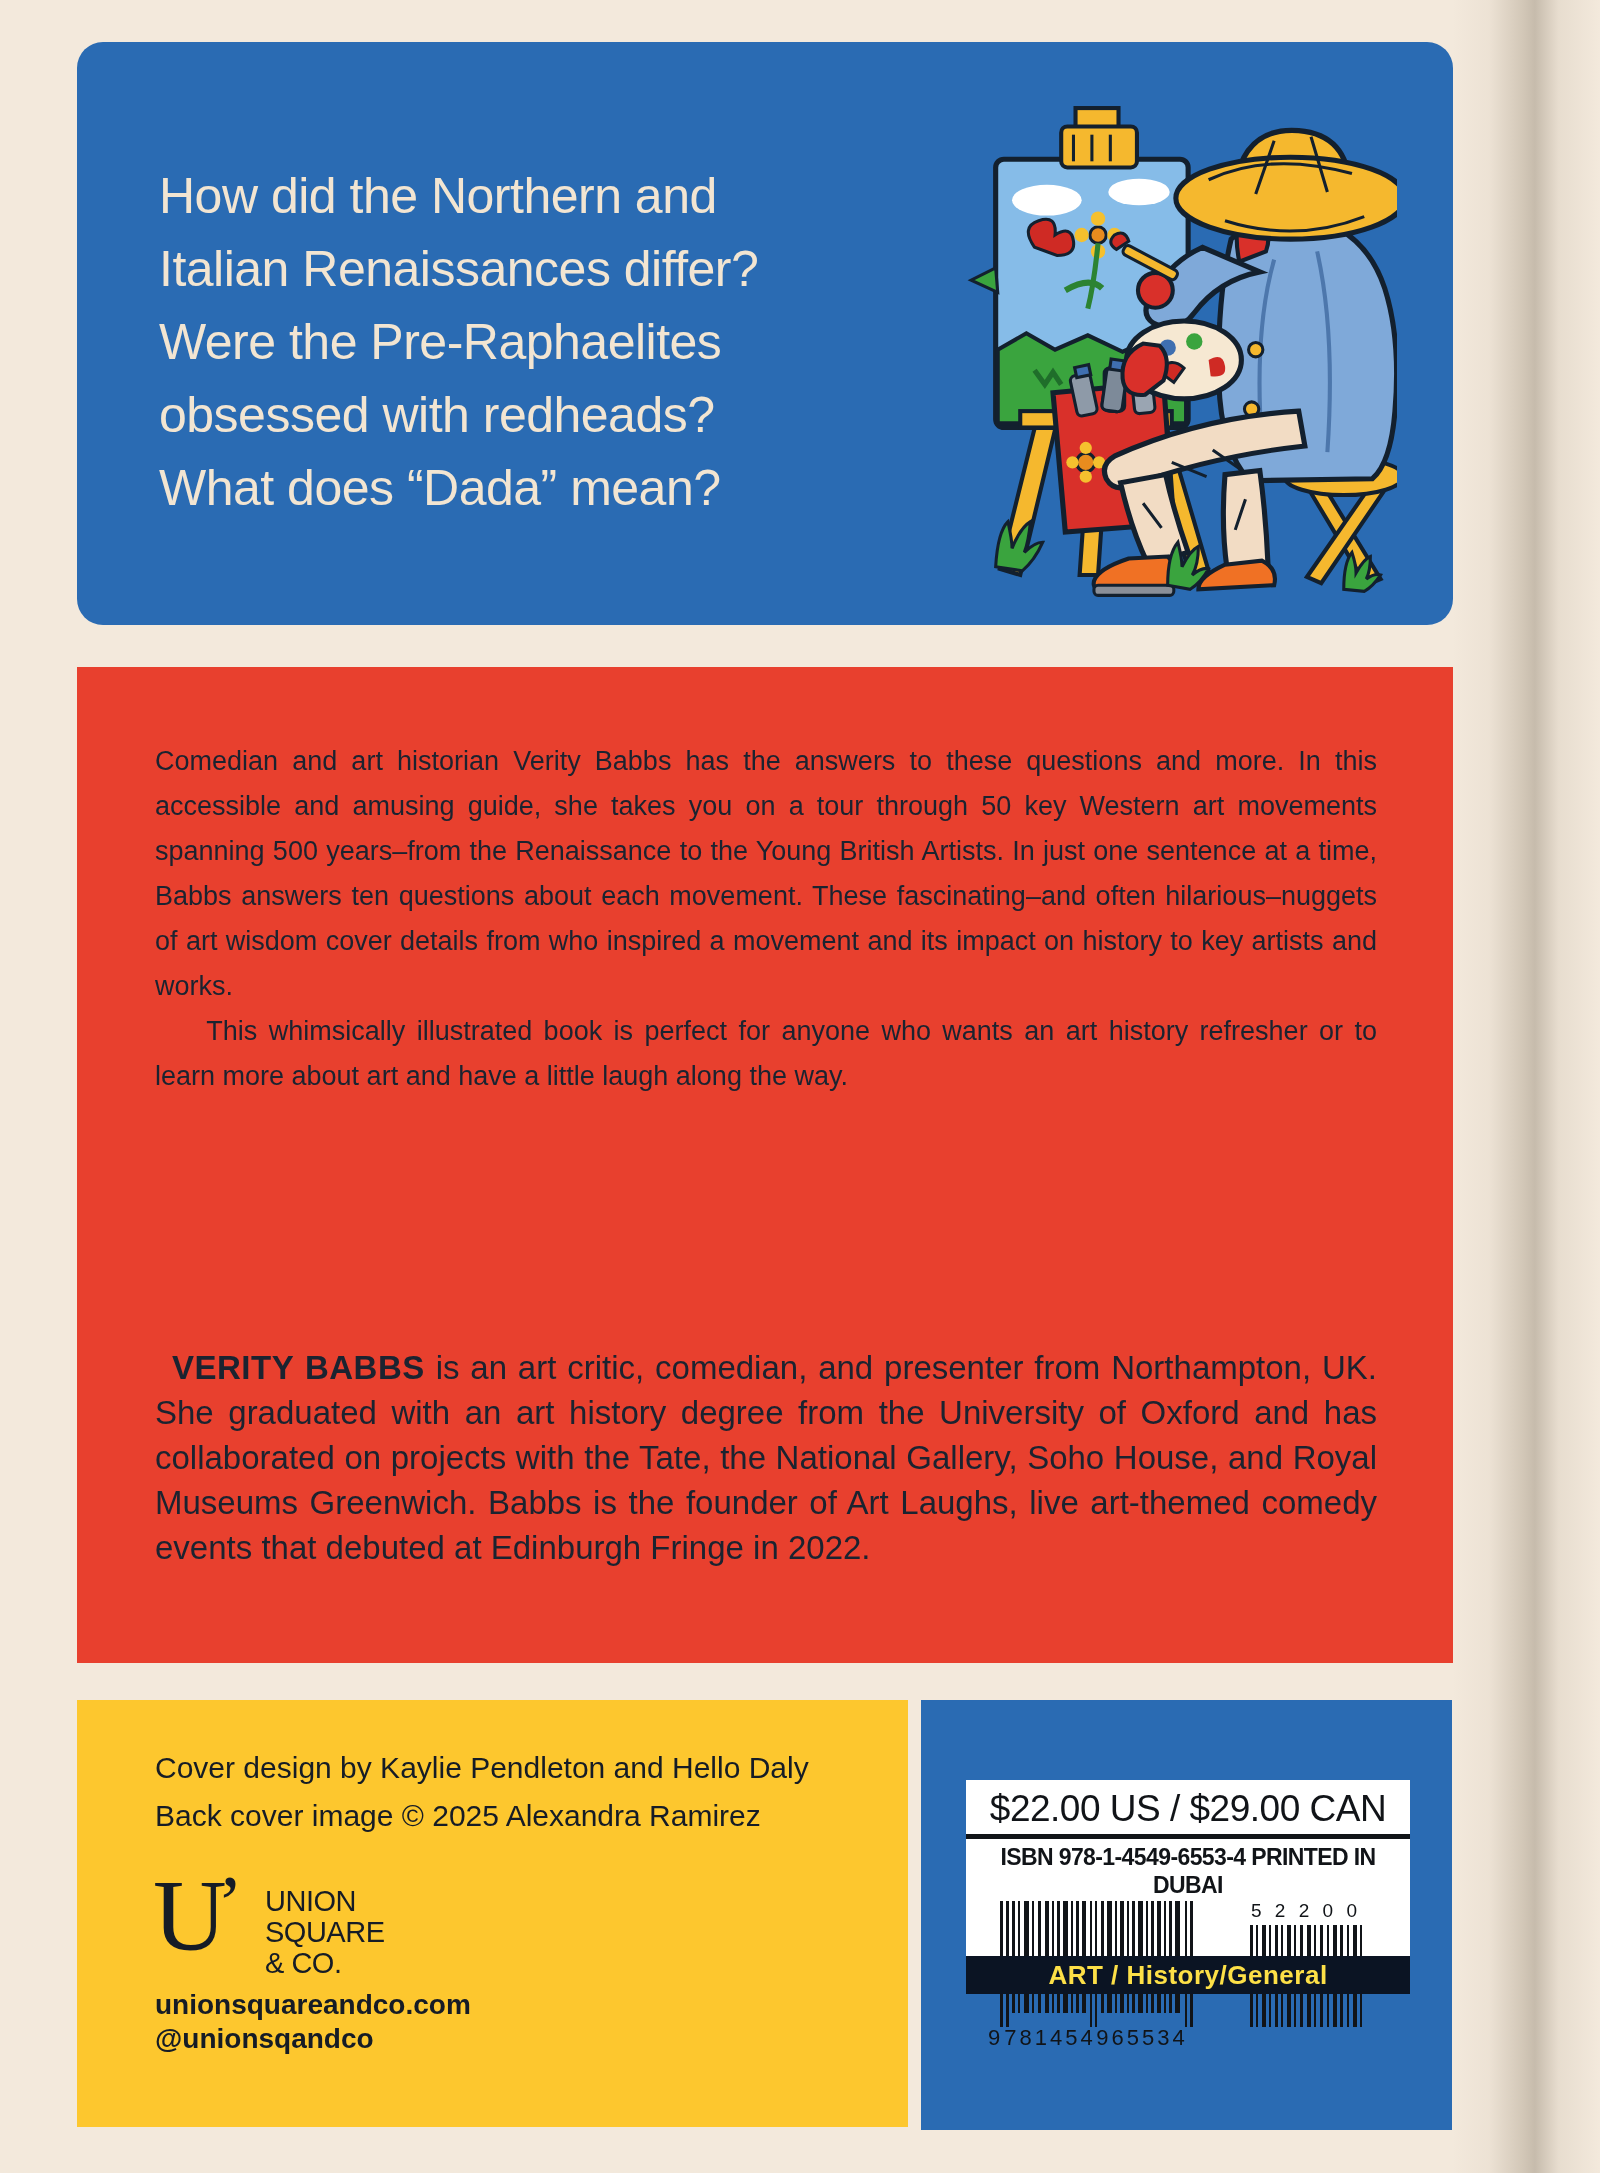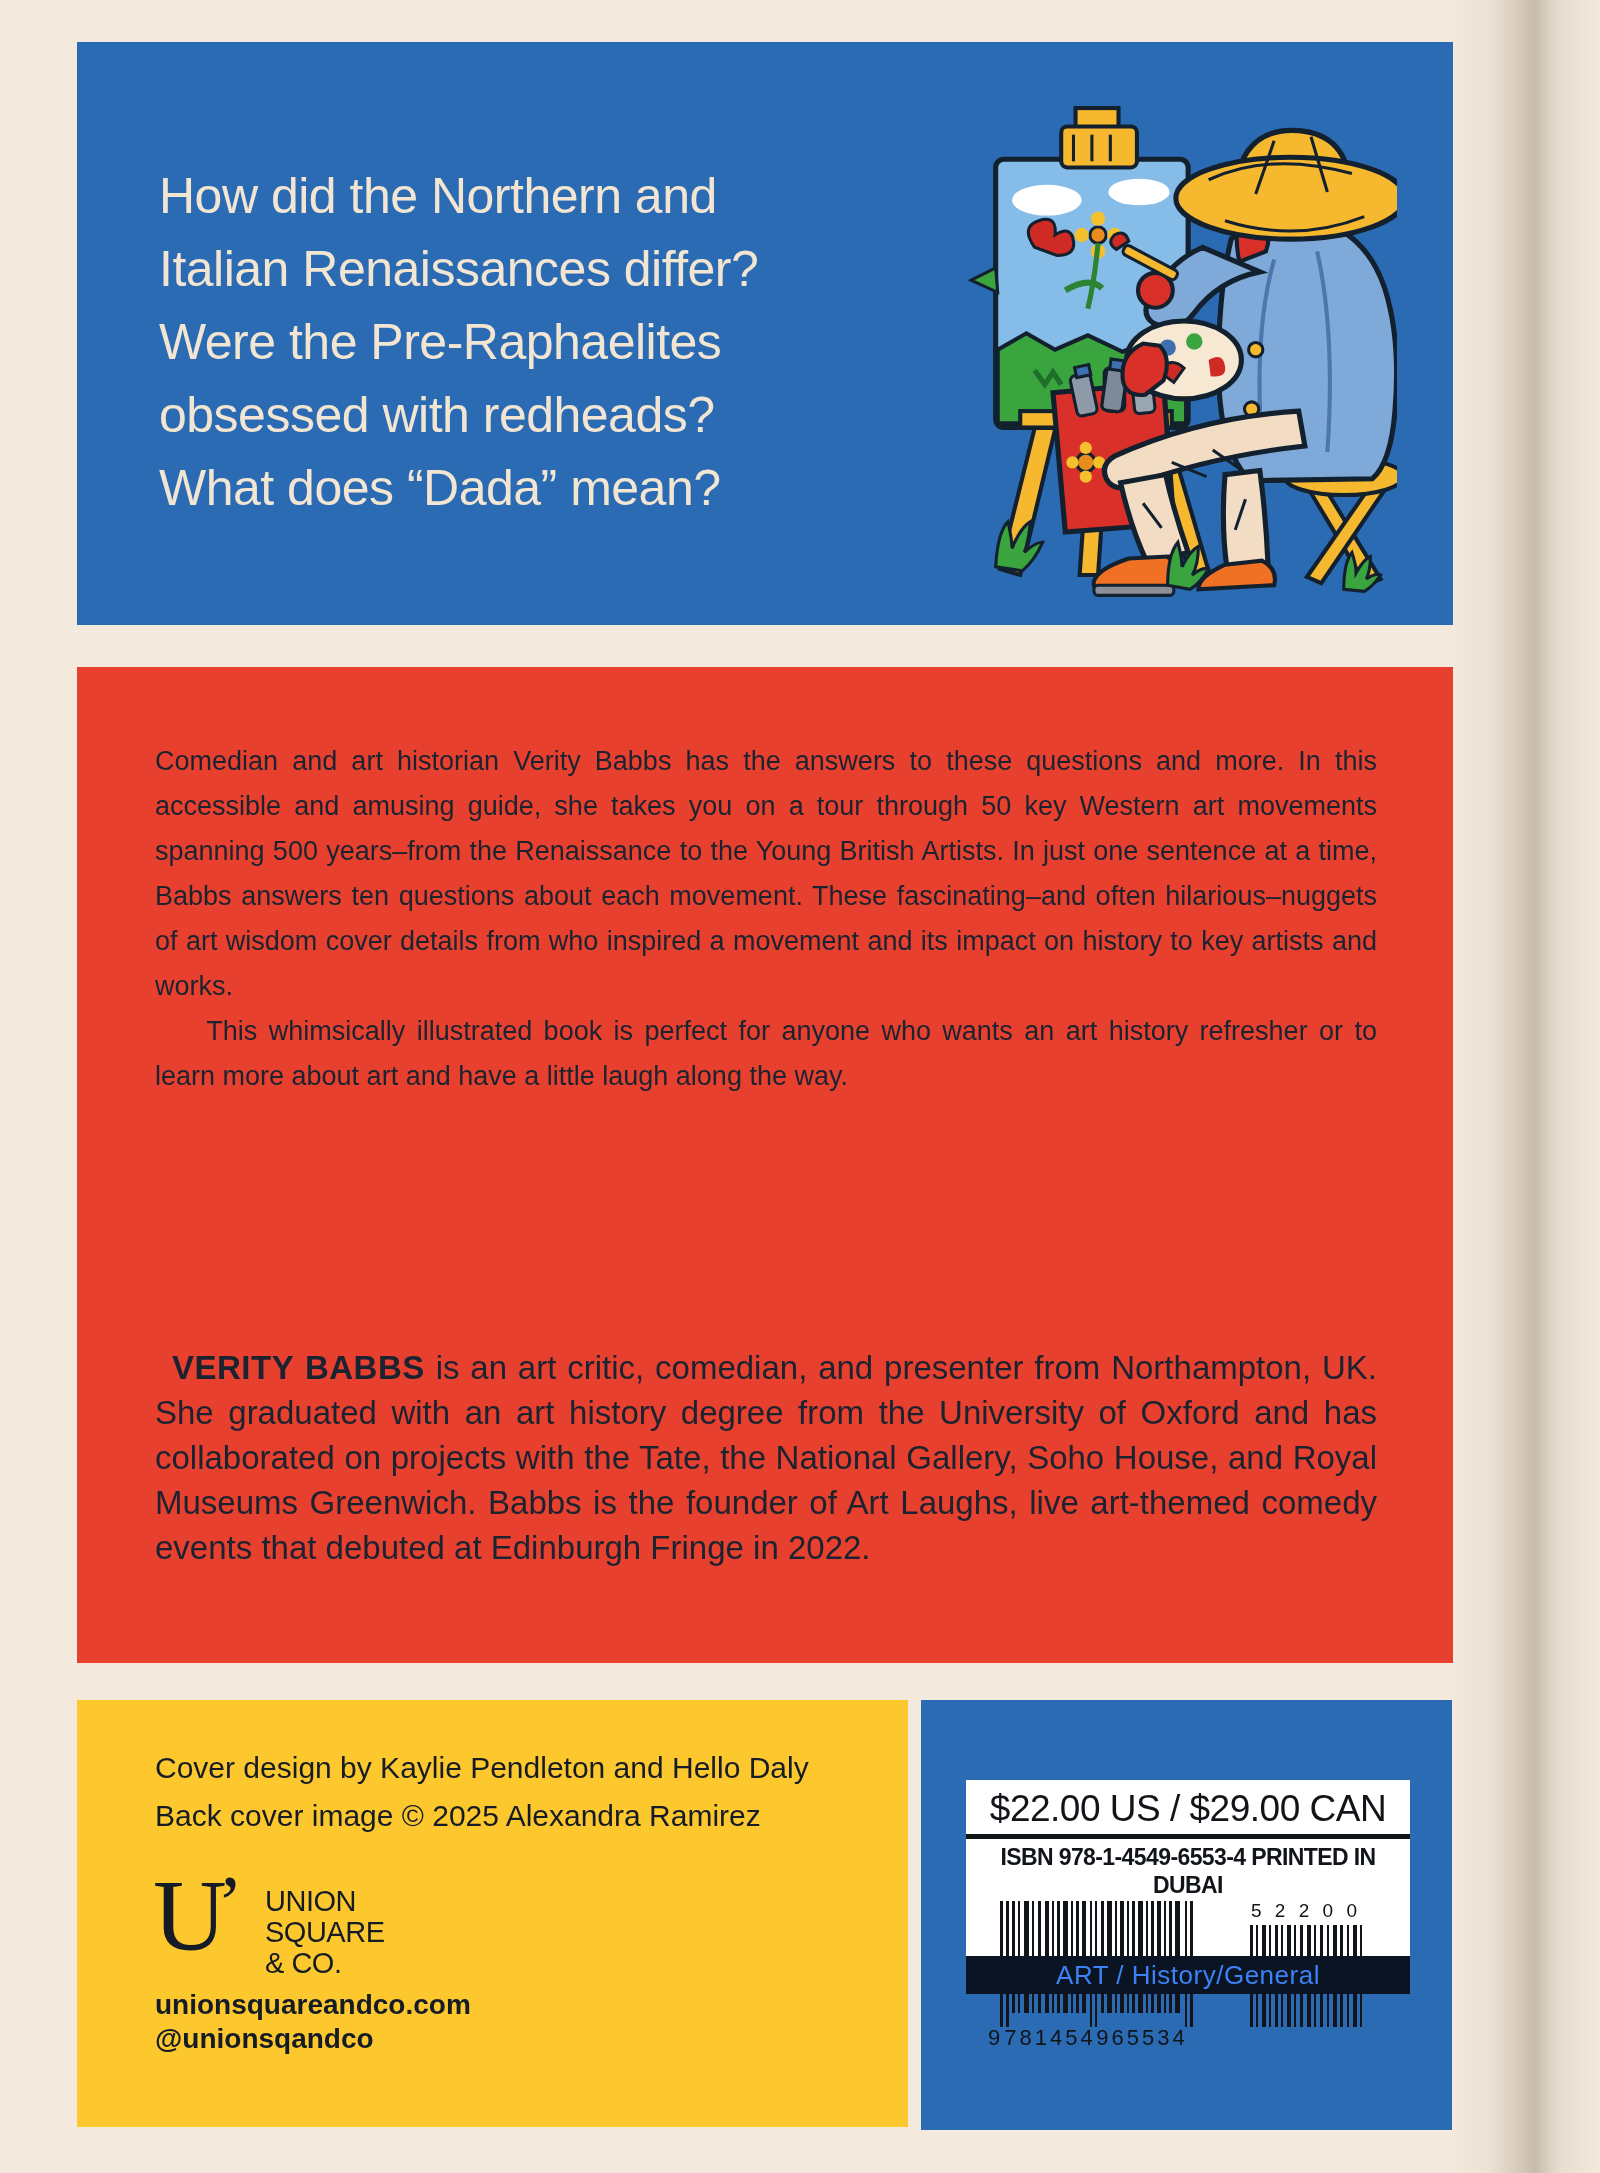--- a/index.html
+++ b/index.html
@@ -34,20 +34,21 @@
       rgba(190,178,160,0) 100%);
     pointer-events: none;
   }
   .panel { position: absolute; }
 
   
   .panel-blue-top {
     left: 77px; top: 42px;
     width: 1376px; height: 583px;
     background: #2a6bb3;
+    border-radius: 26px;
   }
   .questions {
     position: absolute;
     left: 82px; top: 118px;
     color: #f2e5d2;
     font-size: 50px;
     line-height: 73px;
     letter-spacing: -0.5px;
     font-weight: 400;
   }
@@ -158,22 +159,22 @@
     font-size: 23px;
     line-height: 28px;
     letter-spacing: -0.6px;
   }
   .barcode-svg { display: block; margin: 2px auto 0 auto; }
   .category-bar {
     position: absolute;
     left: 0; right: 0; bottom: 0;
     height: 38px;
     background: #0b1423;
-    color: #3b82f6;
-    font-weight: normal;
+    color: #fde047;
+    font-weight: bold;
     font-size: 26px;
     line-height: 38px;
     text-align: center;
     letter-spacing: 0.5px;
   }
 </style>
 </head>
 <body>
 
 <div class="page">

